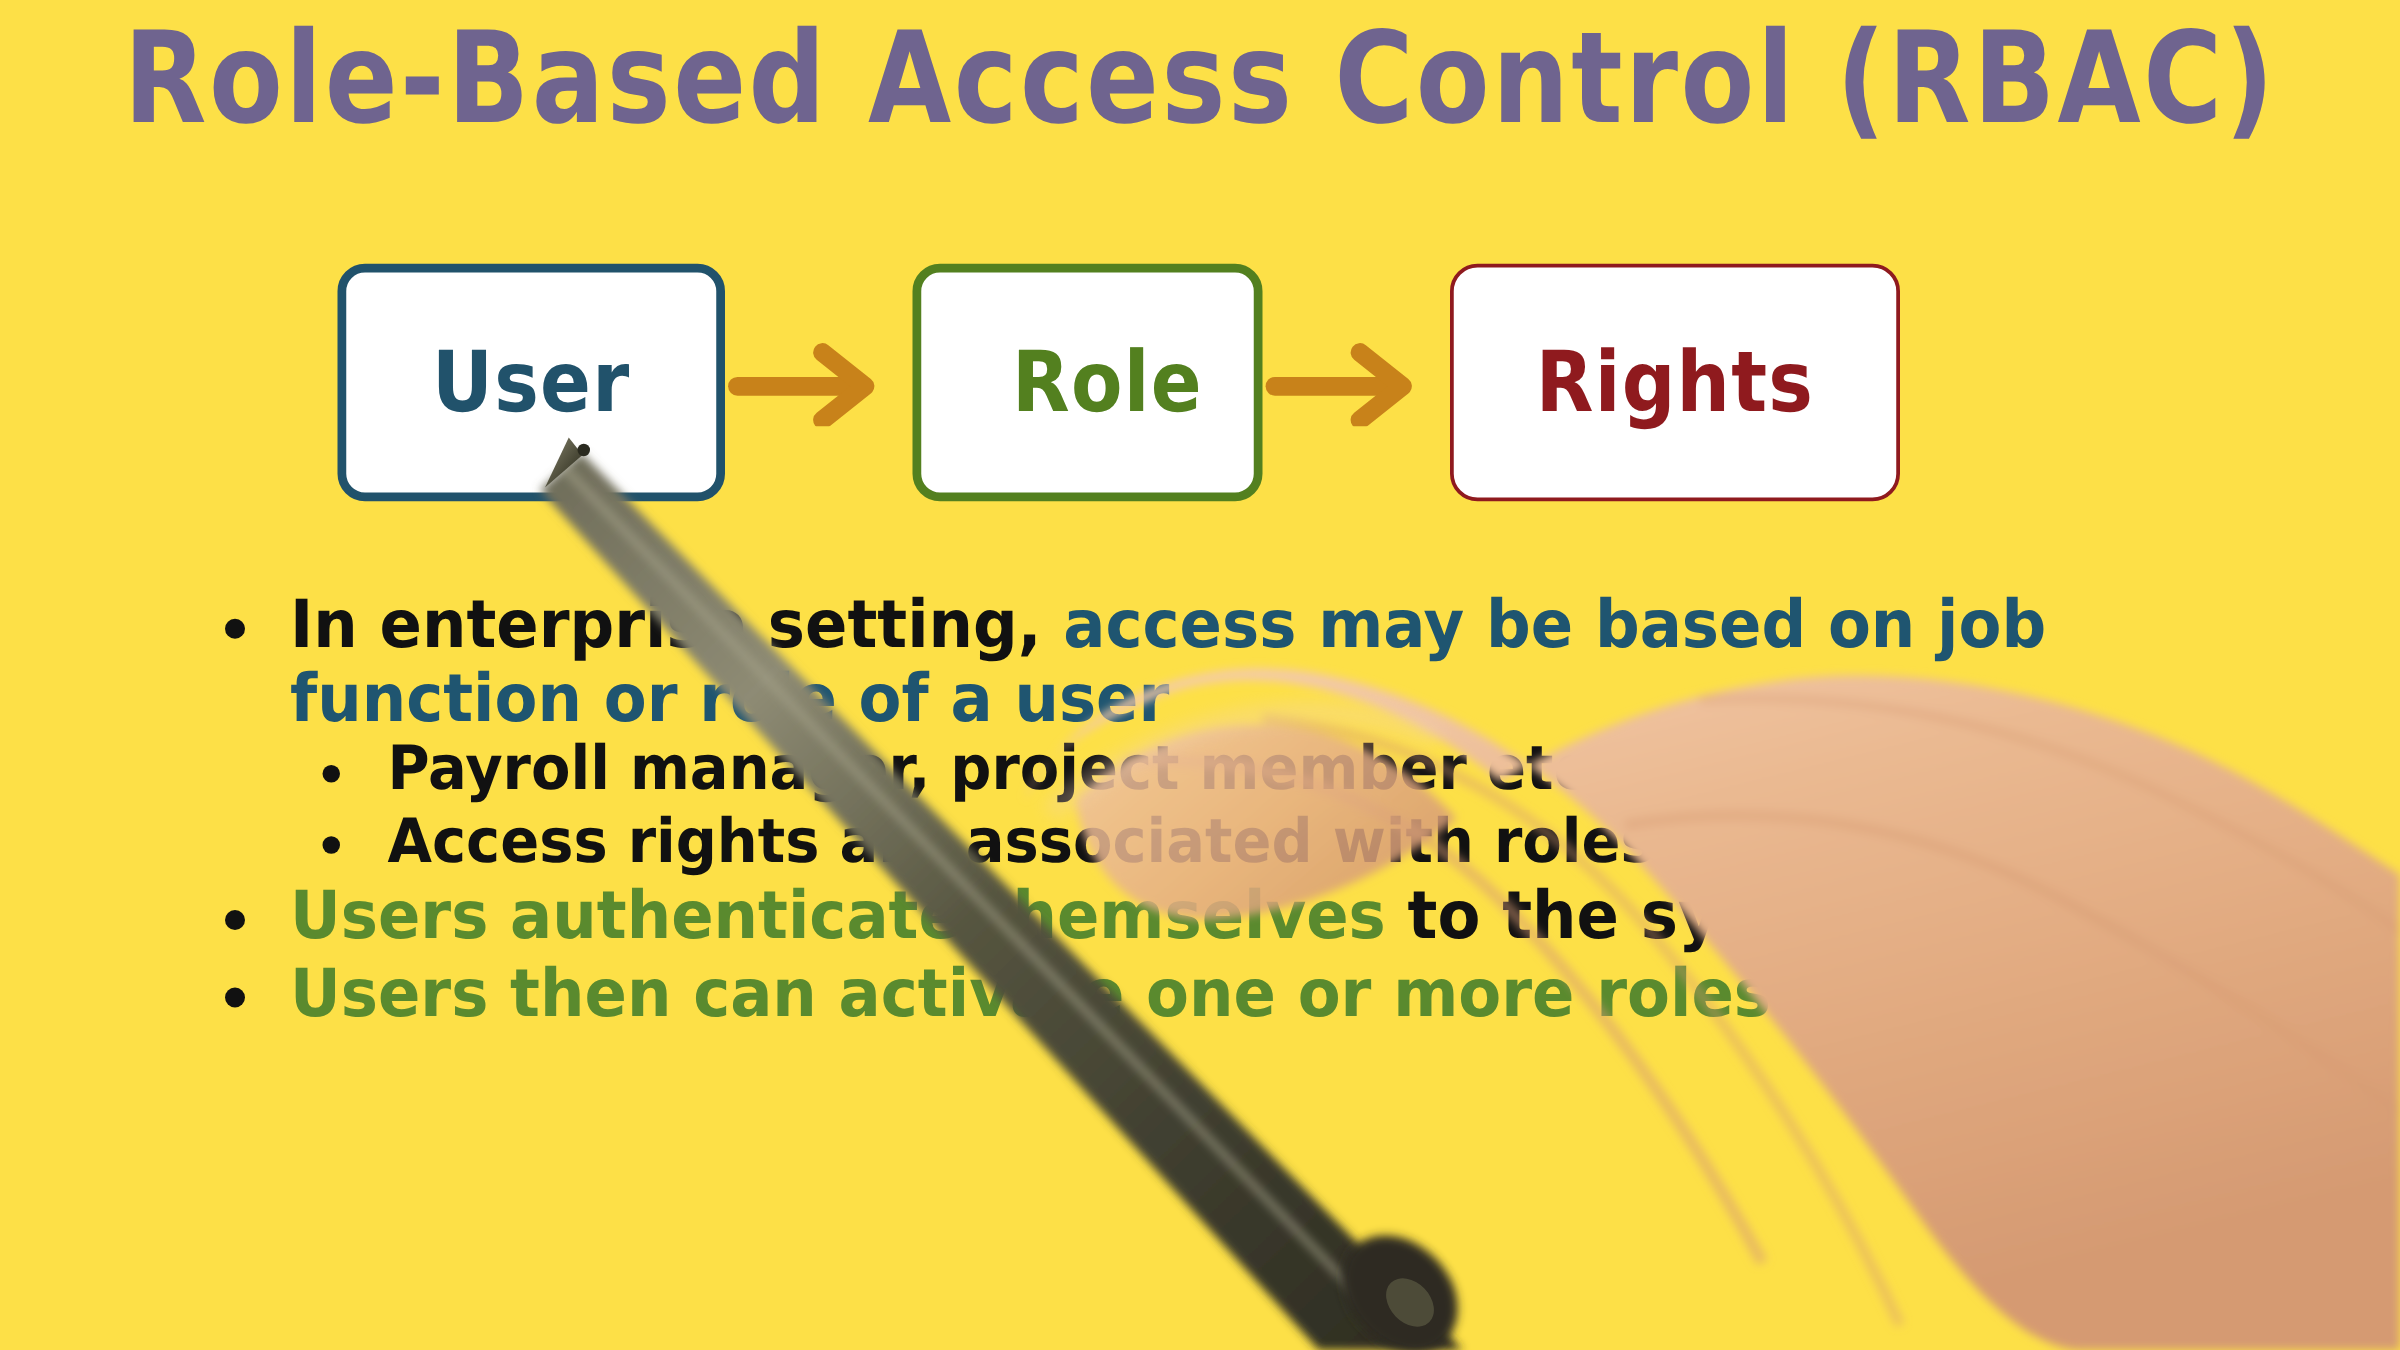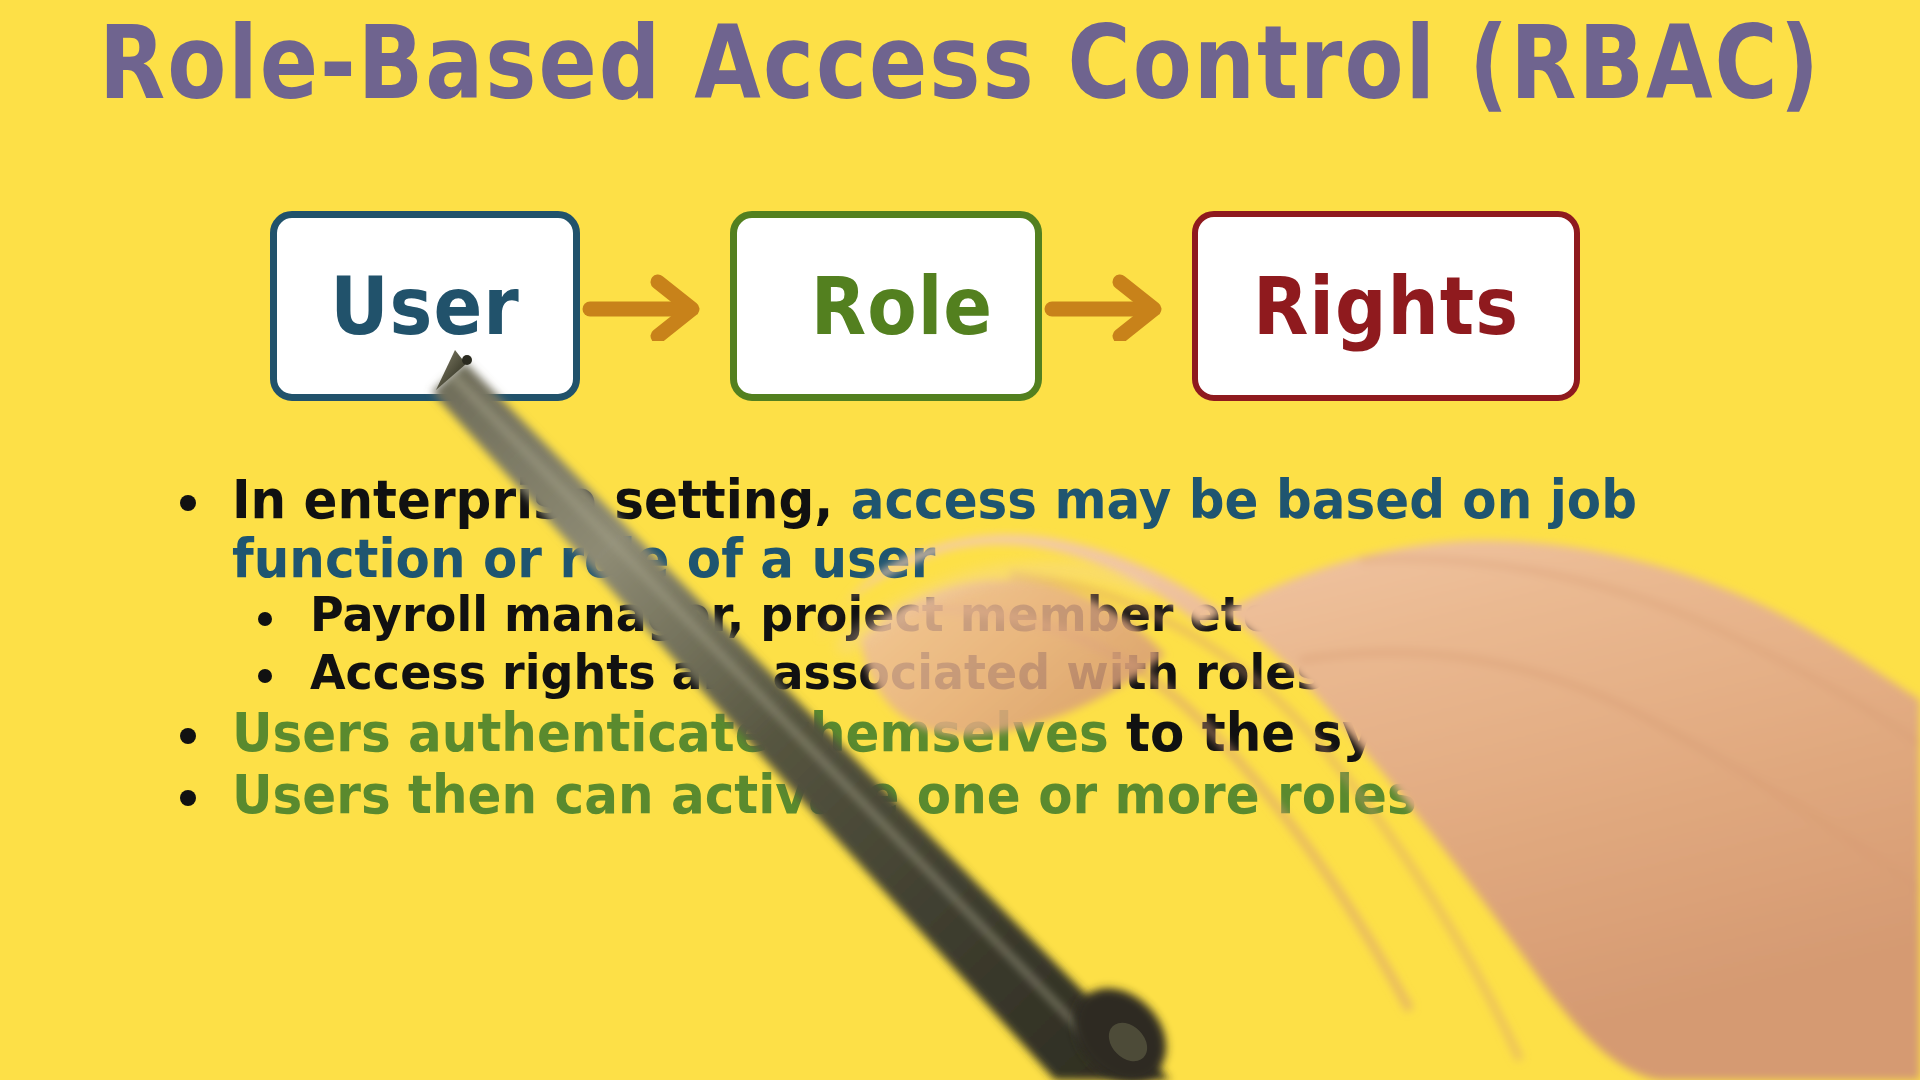--- a/index.html
+++ b/index.html
@@ -56,28 +56,28 @@
   .node {
     box-sizing: border-box;
     border-radius: 22px;
     background: #ffffff;
     display: flex;
     align-items: center;
     justify-content: center;
     height: 190px;
     font-family: "DejaVu Sans", sans-serif;
     font-weight: 700;
-    font-size: 72px;
+    font-size: 60px;
     letter-spacing: 1px;
     transform: scaleY(1.0);
   }
   .node .node-label { transform: scaleY(1.12); display:inline-block; }
   #node-user  { width: 310px; border: 7px solid #21526b; color: #21526b; }
-  #node-role  { width: 312px; border: 7px solid #53801f; color: #53801f; padding-left: 32px; }
-  #node-rights{ width: 388px; border: 6px solid #f97316; color: #8f1a1e; }
+  #node-role  { width: 280px; border: 7px solid #53801f; color: #53801f; padding-left: 32px; }
+  #node-rights{ width: 360px; border: 3px solid #f97316; color: #8f1a1e; }
 
   .arrow {
     position: relative;
     width: 150px;
     height: 70px;
     flex: 0 0 150px;
     display: block;
   }
   .arrow svg { display:block; width:150px; height:70px; }
 

